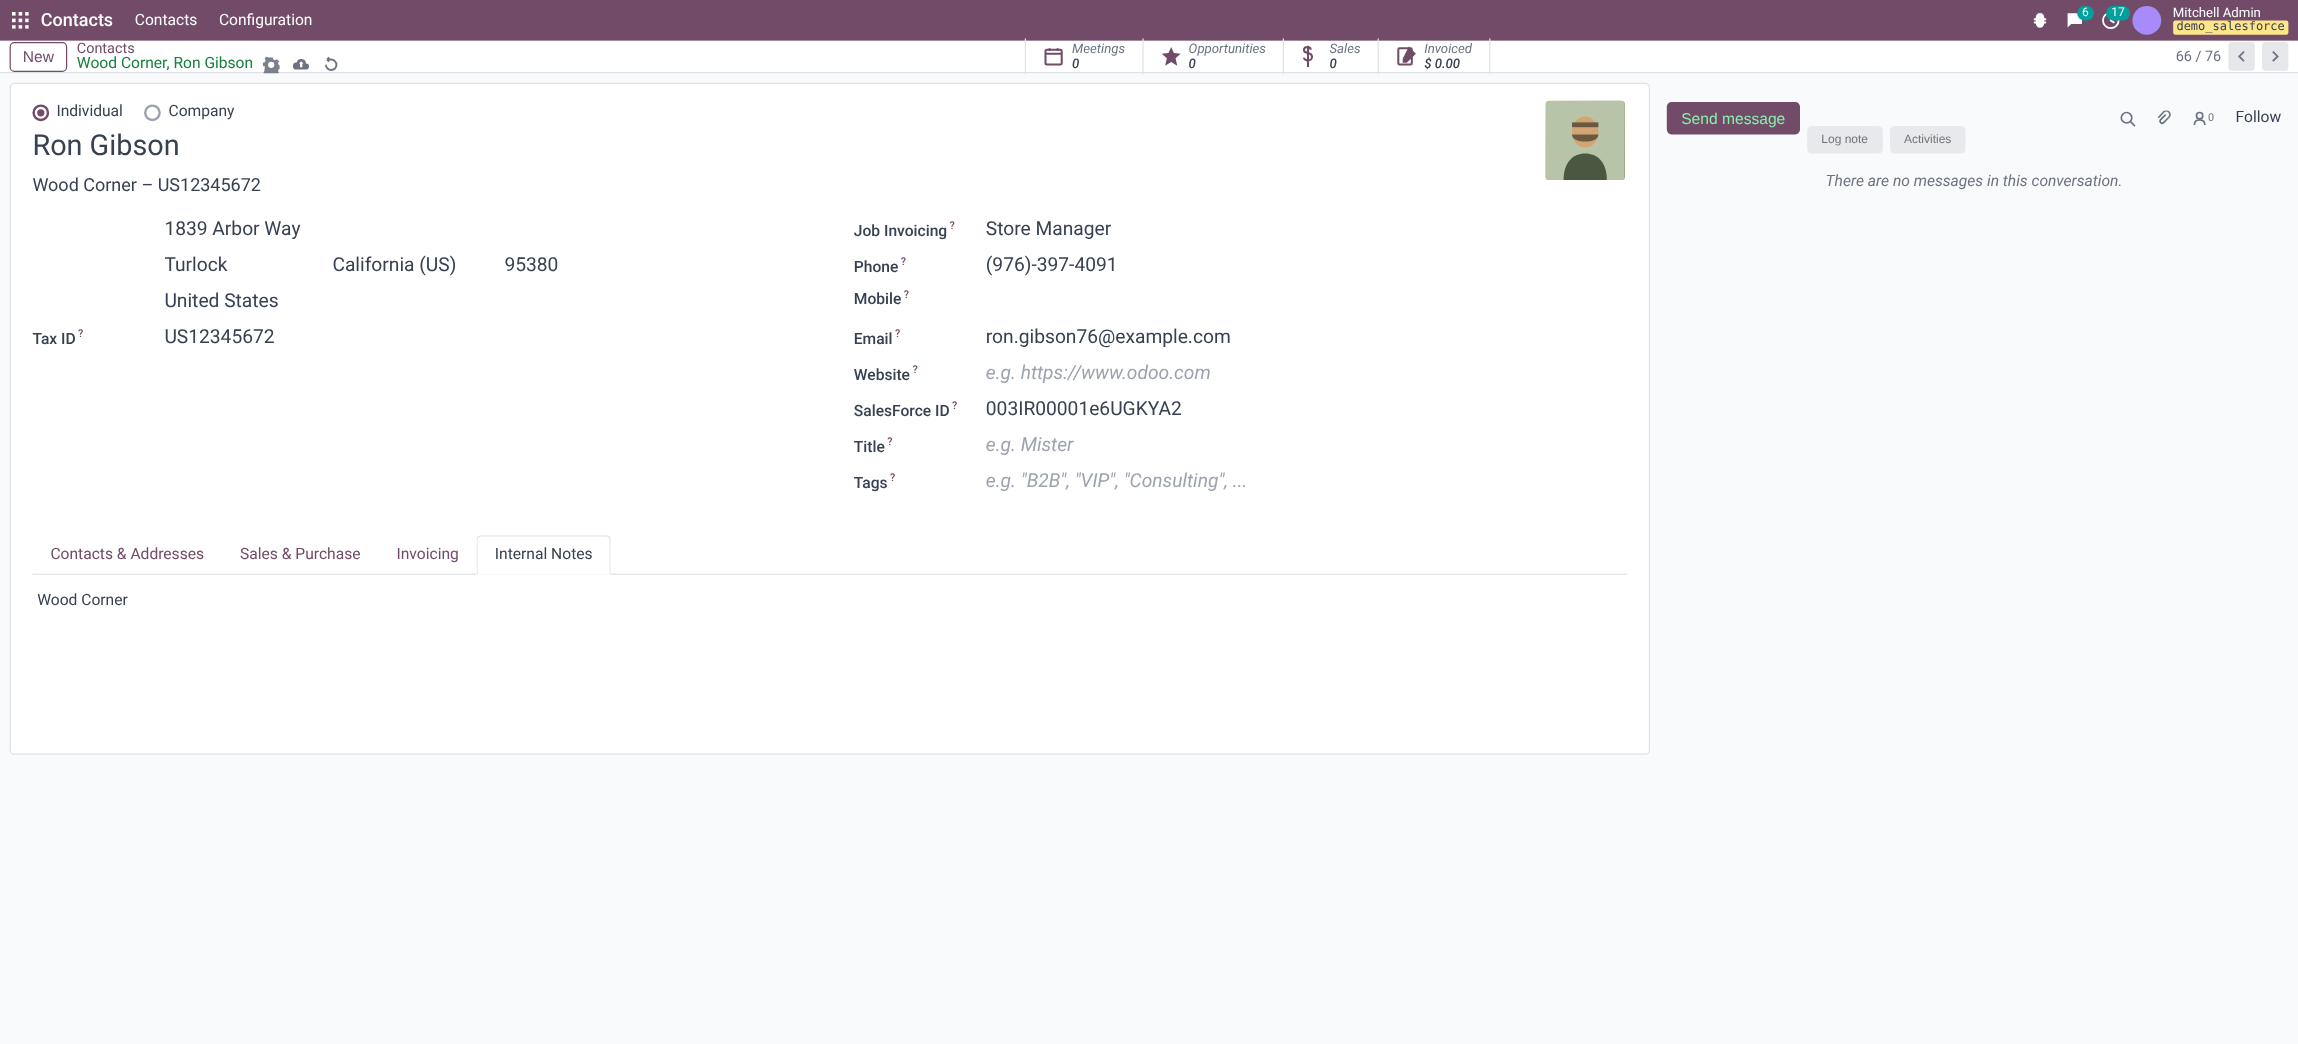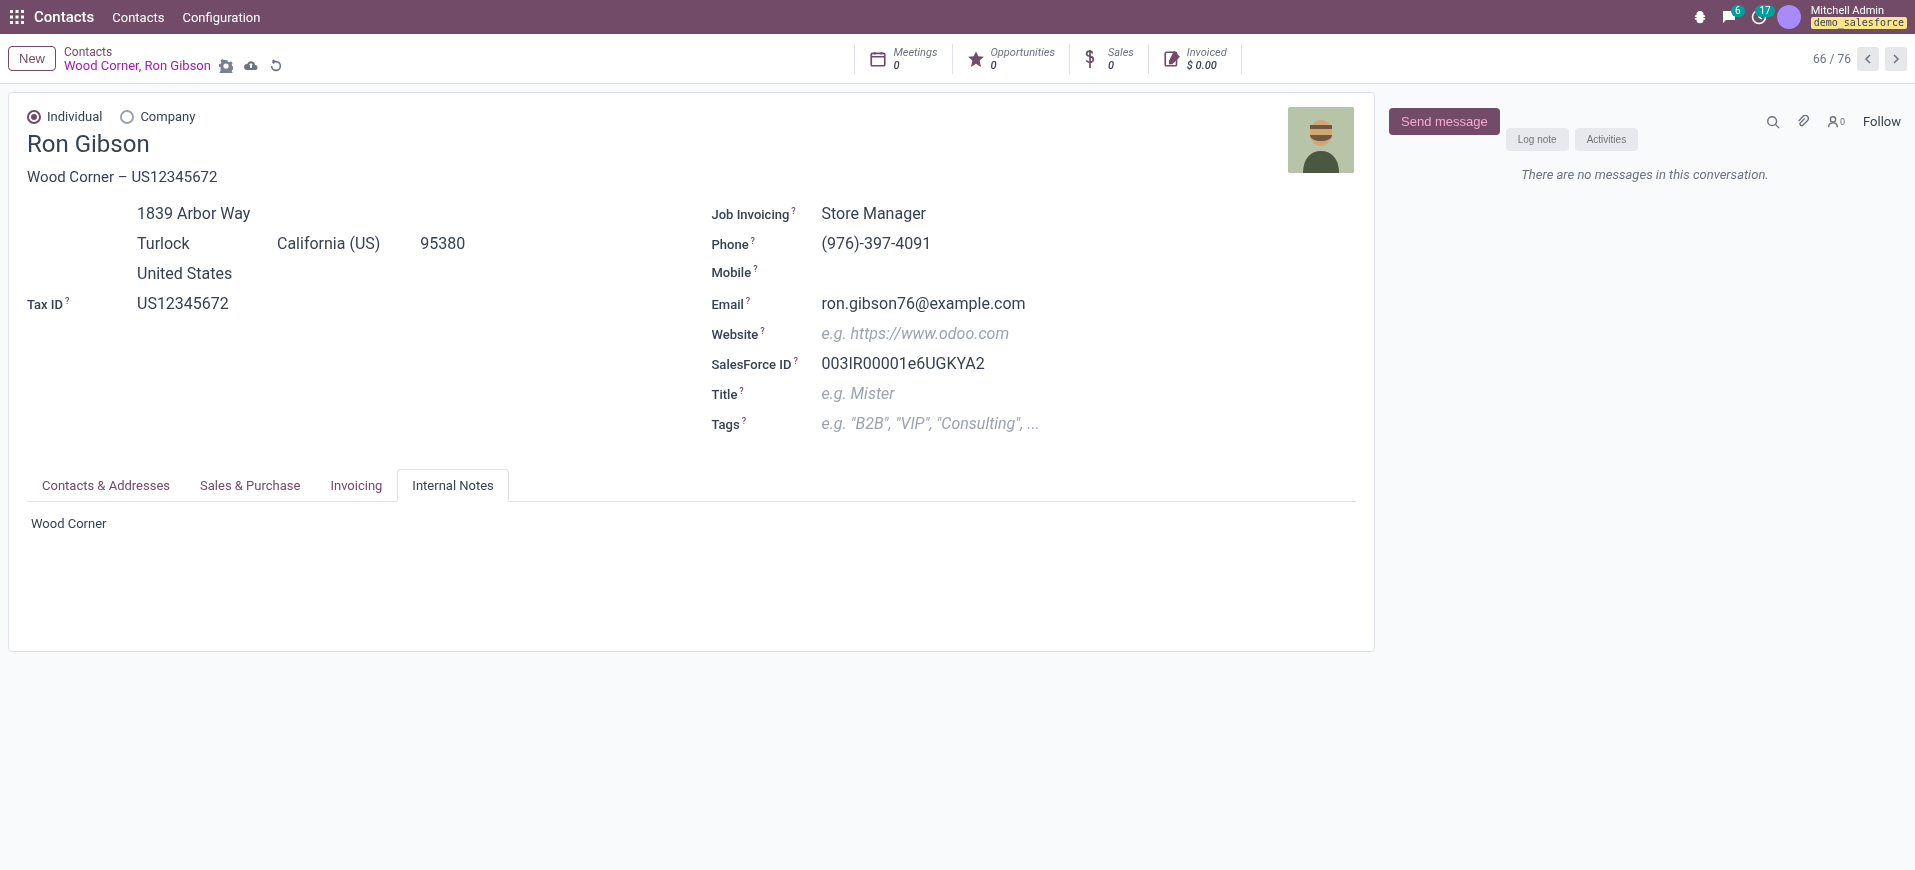--- a/index.html
+++ b/index.html
@@ -11,25 +11,25 @@
 .topnav .brand { font-size: 15px; font-weight: 500; margin-right: 18px; }
 .topnav .menu-item { margin-right: 18px; cursor: pointer; font-size: 13px; }
 .topnav .spacer { flex: 1; }
 .topnav .right-item { margin-left: 14px; display: inline-flex; align-items: center; cursor: pointer; position: relative; }
 .badge-green { background: #00a09d; color: #fff; border-radius: 8px; font-size: 10px; padding: 0 4px; position: absolute; top: -4px; right: -8px; line-height: 12px; }
 .topnav .user { display: flex; flex-direction: column; align-items: flex-start; margin-left: 10px; font-size: 11px; line-height: 12px; }
 .topnav .user .db { background: #fde68a; color: #374151; padding: 0 3px; font-family: monospace; font-size: 10px; border-radius: 2px; }
 .avatar-sm { width: 24px; height: 24px; border-radius: 50%; background: #a78bfa; display: inline-block; margin-left: 10px; }
 
 
-.ctrlbar { background: #fff; border-bottom: 1px solid #dee2e6; display: flex; align-items: center; padding: 6px 8px; height: 50px; }
+.ctrlbar { background: #fff; border-bottom: 1px solid #dee2e6; display: flex; align-items: center; padding: 6px 8px; height: 27px; }
 .btn-new { border: 1px solid #714b67; color: #714b67; background: #fff; padding: 4px 10px; border-radius: 4px; cursor: pointer; font-size: 13px; }
 .breadcrumb { margin-left: 8px; font-size: 12px; line-height: 14px; }
 .breadcrumb .bc-top { color: #714b67; cursor: pointer; }
-.breadcrumb .bc-cur { color: #a21caf; font-size: 13px; }
+.breadcrumb .bc-cur { color: #15803d; font-size: 13px; }
 .bc-actions { margin-left: 8px; display: flex; gap: 10px; }
 .bc-actions span { cursor: pointer; color: #6b7280; }
 .ctrl-spacer1 { flex: 1; }
 .stat-buttons { display: flex; }
 .stat-btn { border-left: 1px solid #dee2e6; padding: 2px 14px; display: flex; align-items: center; gap: 6px; cursor: pointer; font-style: italic; }
 .stat-btn:last-child { border-right: 1px solid #dee2e6; }
 .stat-btn .stat-icon { color: #714b67; font-size: 18px; width: 18px; text-align: center; }
 .stat-btn .stat-text { display: flex; flex-direction: column; font-size: 11px; line-height: 13px; color: #6b7280; }
 .stat-btn .stat-text .stat-val { color: #374151; font-weight: 500; }
 .ctrl-spacer2 { flex: 1; }
@@ -64,21 +64,21 @@
 .addr-row span { min-width: 100px; }
 
 
 .tabs { display: flex; border-bottom: 1px solid #dee2e6; margin-top: 24px; }
 .tab { padding: 8px 14px; cursor: pointer; font-size: 13px; color: #714b67; border: 1px solid transparent; border-bottom: none; position: relative; top: 1px; }
 .tab.active { color: #374151; border-color: #dee2e6; border-bottom: 1px solid #fff; background: #fff; border-radius: 4px 4px 0 0; }
 .tab-content { padding: 14px 4px; font-size: 13px; }
 
 
 .chatter-top { display: flex; align-items: center; gap: 6px; margin-bottom: 14px; }
-.btn-primary { background: #714b67; color: #f9a8d4; border: none; padding: 6px 12px; border-radius: 4px; cursor: pointer; font-size: 13px; }
+.btn-primary { background: #714b67; color: #86efac; border: none; padding: 6px 12px; border-radius: 4px; cursor: pointer; font-size: 13px; }
 .btn-sec { background: #e7e9ed; color: #737373; border: none; padding: 6px 12px; border-radius: 4px; cursor: pointer; font-size: 10px; margin-top: 36px; }
 .chatter-top .gap { flex: 1; }
 .chatter-icon { color: #6b7280; cursor: pointer; margin-left: 10px; font-size: 14px; display: inline-flex; align-items: center; }
 .chatter-icon sup { font-size: 9px; }
 .follow-btn { margin-left: 12px; cursor: pointer; font-size: 13px; color: #374151; }
 .no-msg { text-align: center; color: #6b7280; font-style: italic; font-size: 13px; margin-top: 16px; }
 
 svg { display: block; }
 </style>
 </head>

